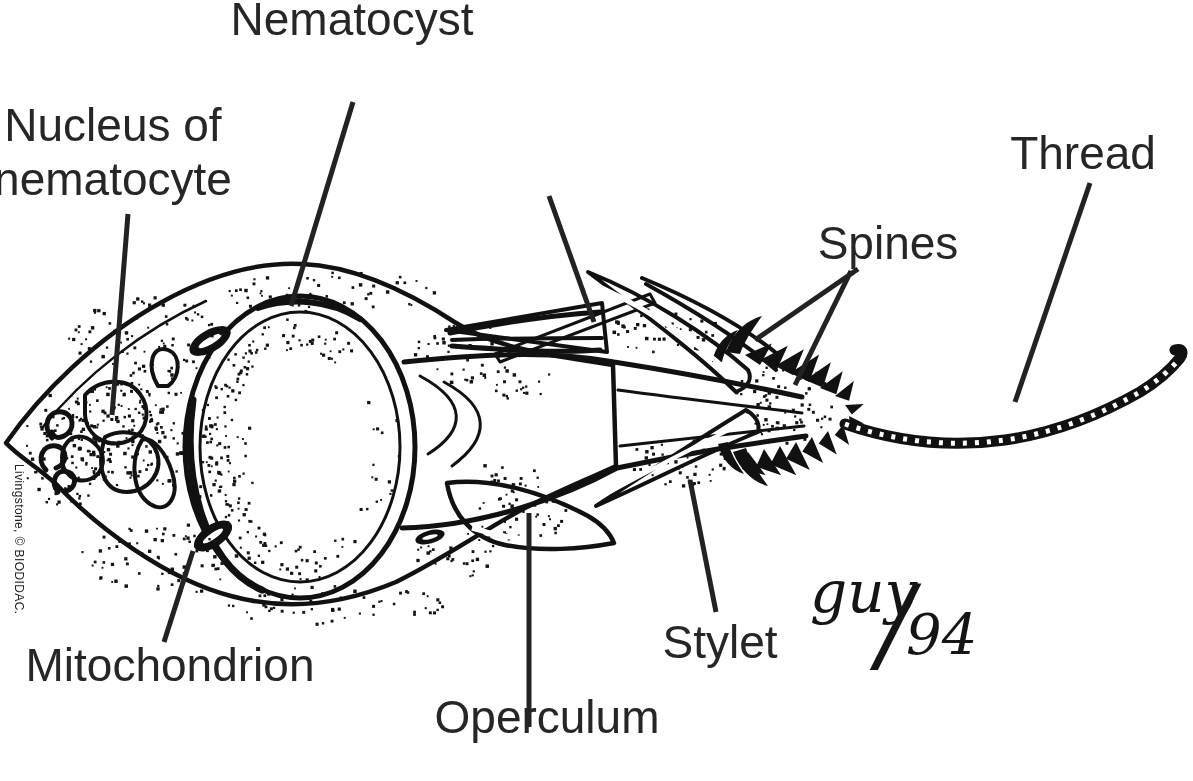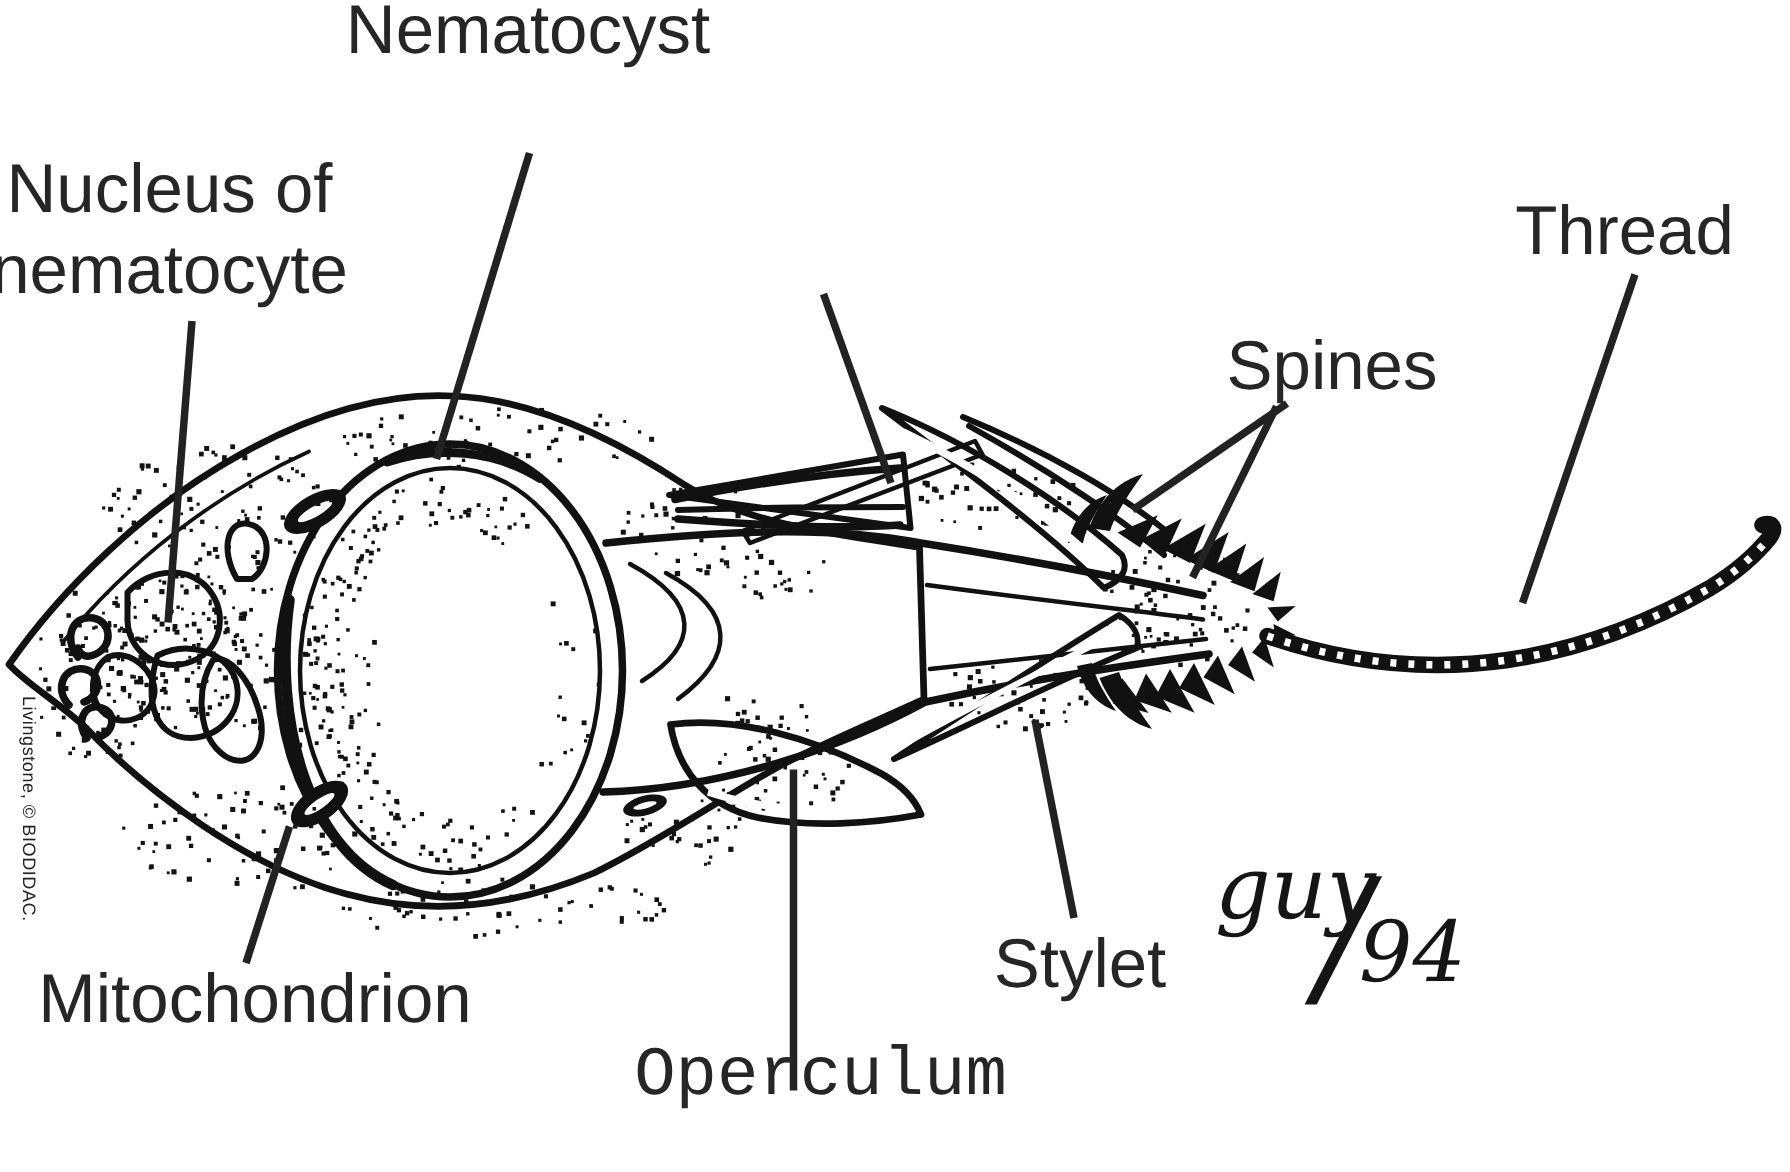--- a/index.html
+++ b/index.html
@@ -1161,16 +1161,16 @@
     <div>Nematocyst</div>
   </div>
   <div class="lbl" style="left:113px;top:98px;">
     <div>Nucleus of</div>
     <div>nematocyte</div>
   </div>
   <div class="lbl" style="left:1083px;top:126px;">Thread</div>
   <div class="lbl" style="left:888px;top:216px;">Spines</div>
   <div class="lbl" style="left:170px;top:638px;">Mitochondrion</div>
   <div class="lbl" style="left:720px;top:615px;text-align:center;">Stylet</div>
-  <div class="lbl" style="left:547px;top:690px;font-family:Liberation Mono, monospace;">Operculum</div>
+  <div class="lbl" style="left:547px;top:690px;">Operculum</div>
 
   <div class="credit">Livingstone, © BIODIDAC.</div>
 </div>
 
 </body></html>

